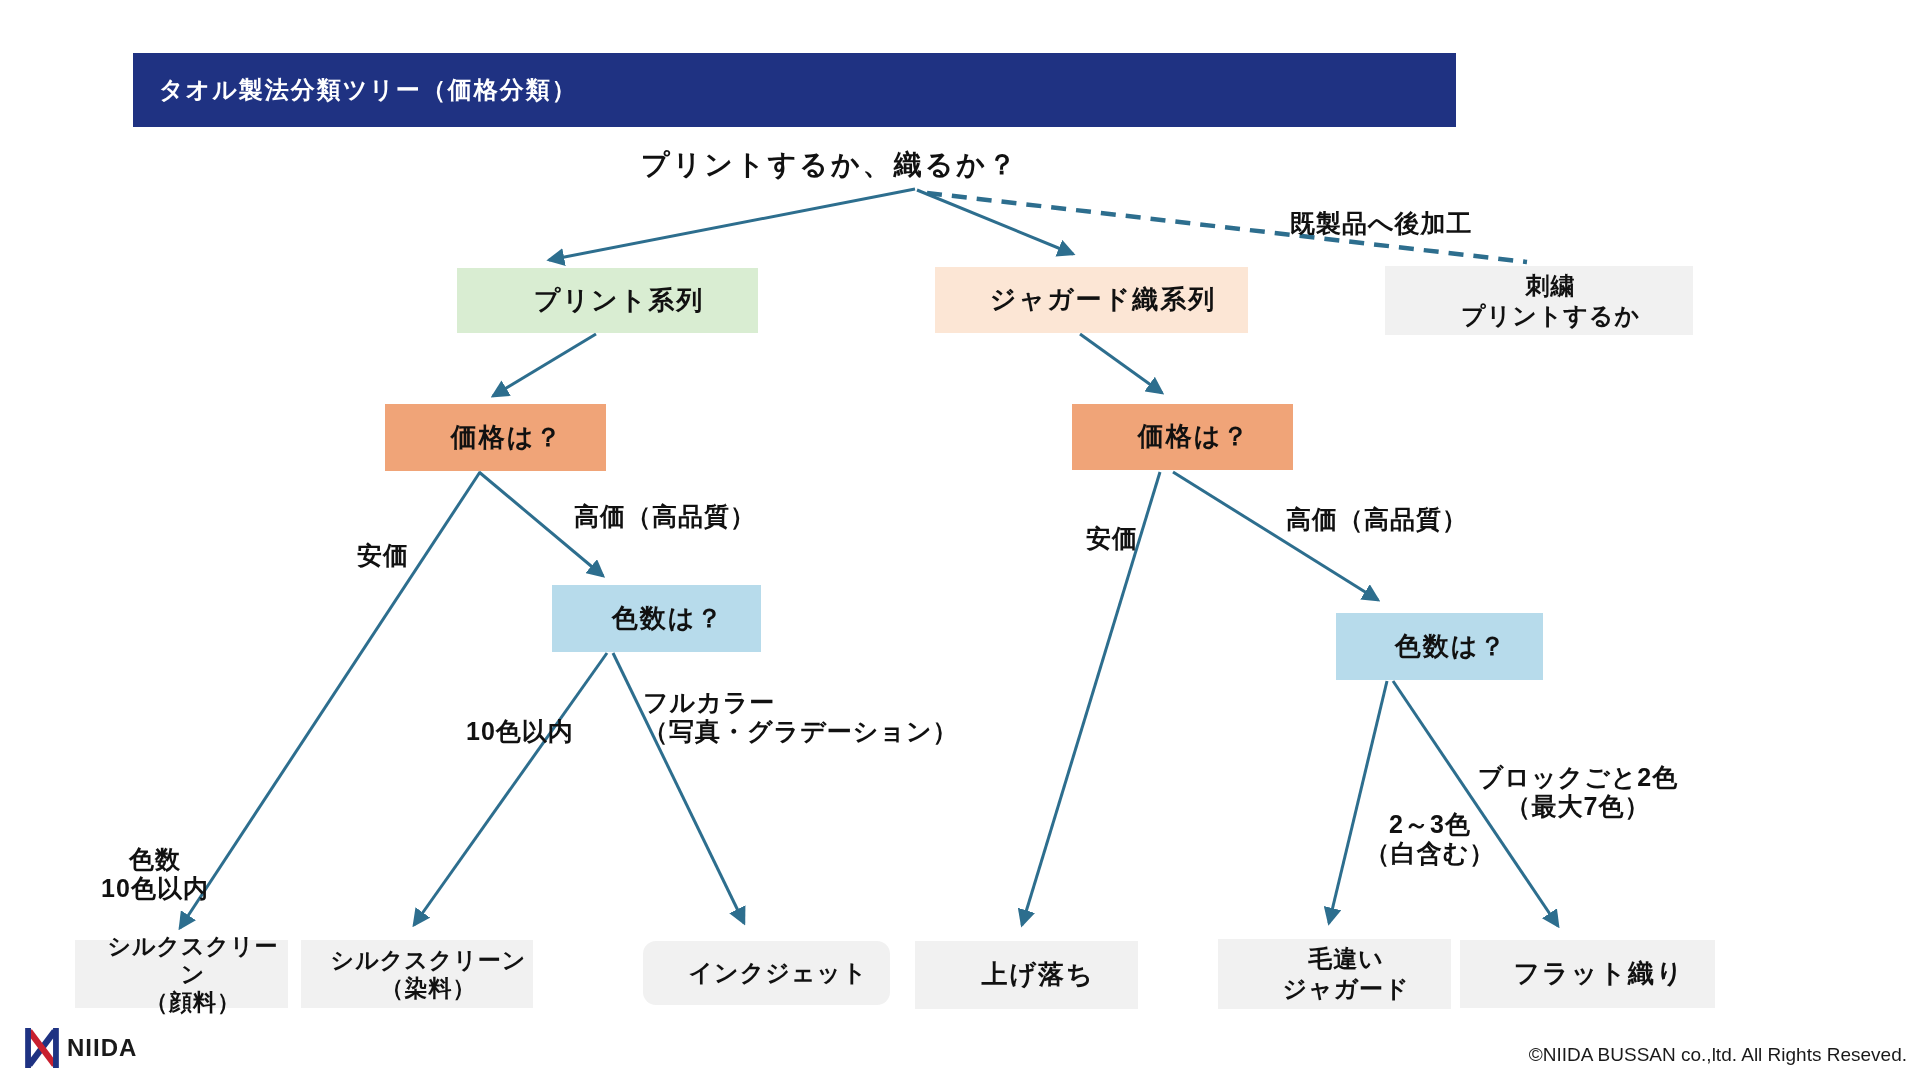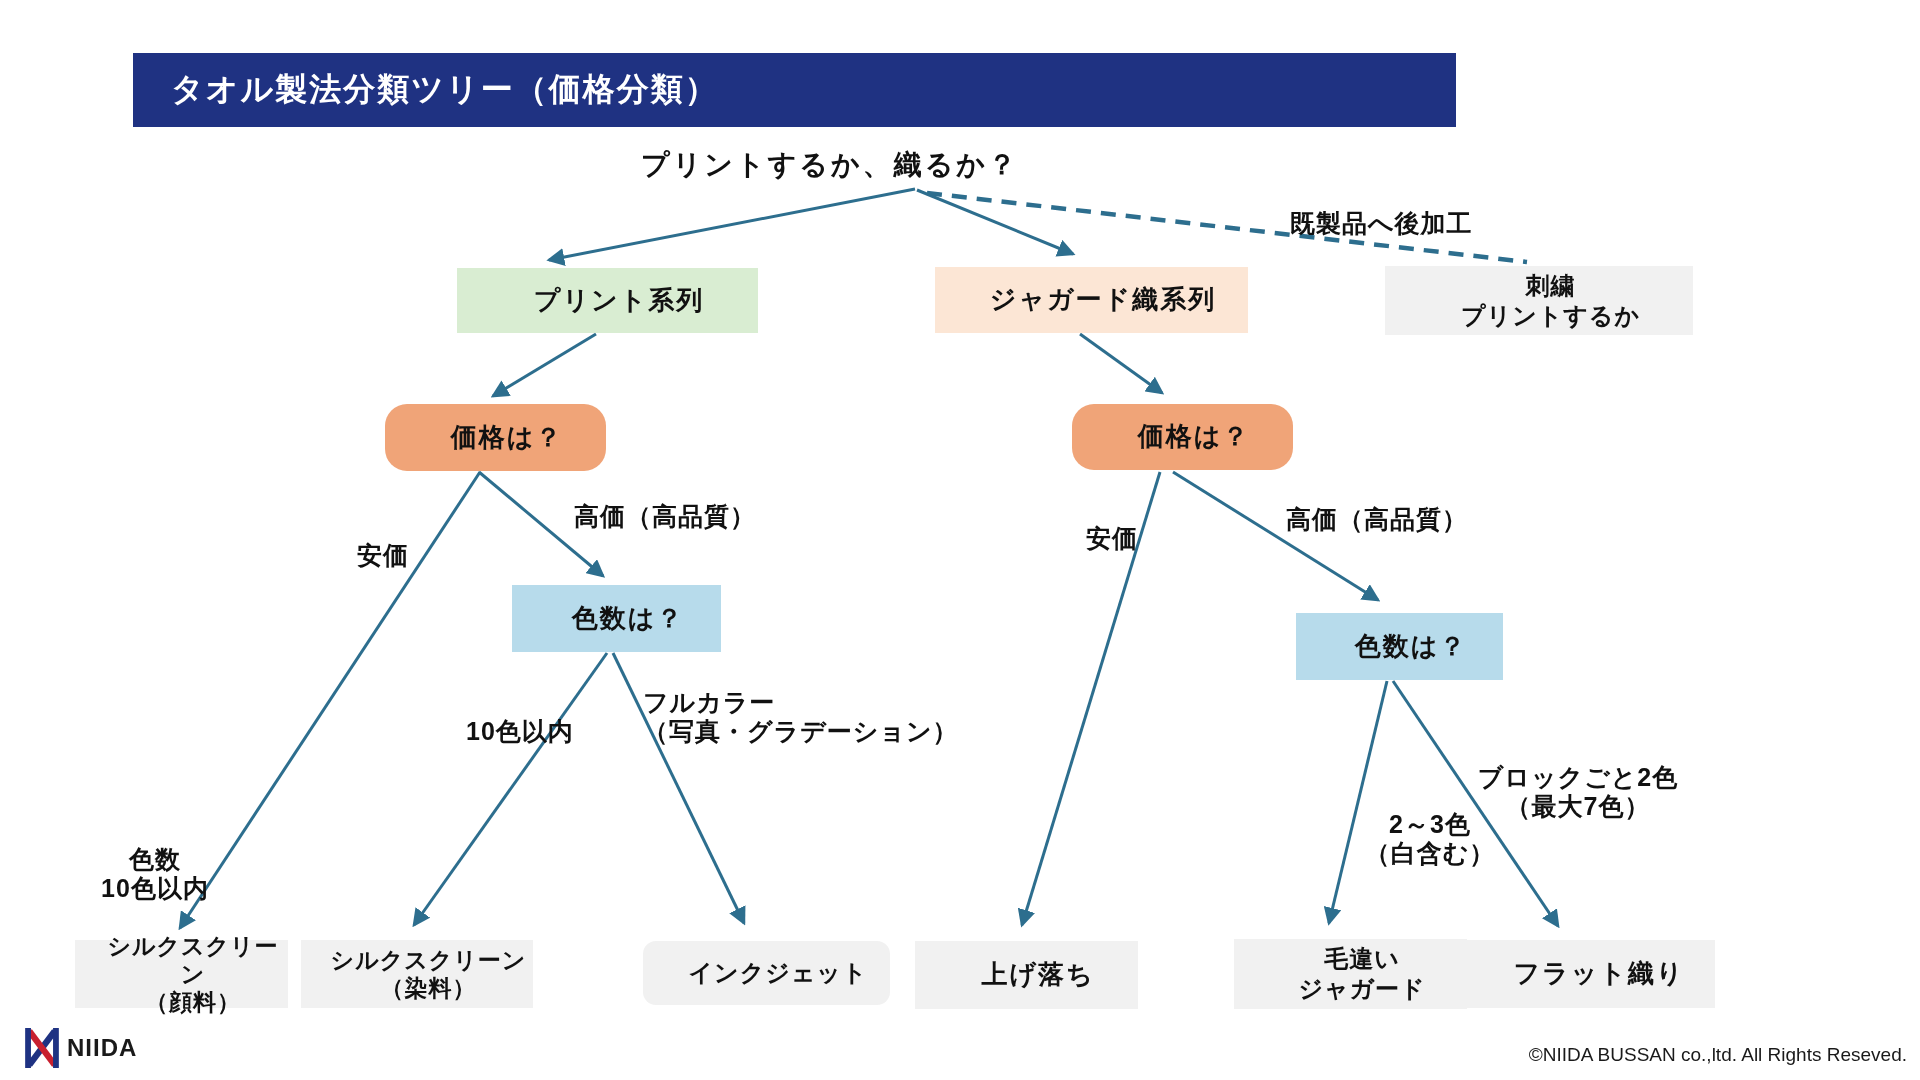--- a/index.html
+++ b/index.html
@@ -10,40 +10,40 @@
     -webkit-font-smoothing:antialiased;
   }
   .abs{position:absolute;}
   
   .titlebar{
     left:133px;top:53px;width:1323px;height:74px;
     background:var(--c-header_bg,#1F3282);
     display:flex;align-items:center;
   }
   .titlebar .t{
-    color:#fff;font-size:32px;font-weight:bold;letter-spacing:2px;
-    padding-left:38px;white-space:nowrap;
+    color:#fff;font-size:24px;font-weight:bold;letter-spacing:2px;
+    padding-left:26px;white-space:nowrap;
   }
   
   svg.edges{left:0;top:0;width:1920px;height:1080px;pointer-events:none;}
   svg.edges line{stroke:var(--c-edge,#2D6E8E);stroke-width:3;}
   svg.edges line.dashed{stroke-width:4.5;stroke-dasharray:15 10;}
   #arrowhead path{fill:var(--c-edge,#2D6E8E);}
   
   .node{
     display:flex;align-items:center;justify-content:center;
     font-weight:bold;font-size:26px;letter-spacing:2px;
     text-align:center;white-space:pre-line;line-height:1.23;padding-left:23px;
   }
   .node.small{font-size:23px;letter-spacing:1px;}
   .node.med{font-size:24px;letter-spacing:1px;}
   .bg-green{background:var(--c-node_green,#D9EDD2);}
   .bg-peach{background:var(--c-node_peach,#FCE6D5);}
-  .bg-orange{background:var(--c-node_orange,#F0A478);border-radius:22px;}
-  .bg-blue{background:var(--c-node_blue,#B7DBEB);}
+  .bg-orange{background:var(--c-node_orange,#F0A478);}
+  .bg-blue{background:var(--c-node_blue,#B7DBEB);margin-left:40px;}
   .bg-gray{background:var(--c-node_gray,#F1F1F1);}
   
   .qroot{
     left:580px;top:146px;width:500px;height:36px;
     font-size:28px;font-weight:bold;letter-spacing:3px;text-align:center;
     white-space:nowrap;
   }
   .elabel{
     font-size:25px;font-weight:bold;letter-spacing:1px;
     white-space:pre-line;line-height:1.16;
@@ -96,21 +96,21 @@
 <div class="abs node bg-blue" style="left:512px;top:585px;width:186px;height:67px;">色数は？</div>
 <div class="abs node bg-orange" style="left:1072px;top:404px;width:198px;height:66px;">価格は？</div>
 <div class="abs node bg-blue" style="left:1296px;top:613px;width:184px;height:67px;">色数は？</div>
 
 <div class="abs node small bg-gray" style="left:75px;top:940px;width:190px;height:68px;">シルクスクリーン
 （顔料）</div>
 <div class="abs node small bg-gray" style="left:301px;top:940px;width:209px;height:68px;">シルクスクリーン
 （染料）</div>
 <div class="abs node med bg-gray" style="left:643px;top:941px;width:224px;height:64px;border-radius:13px;">インクジェット</div>
 <div class="abs node bg-gray" style="left:915px;top:941px;width:200px;height:68px;">上げ落ち</div>
-<div class="abs node med bg-gray" style="left:1218px;top:939px;width:210px;height:70px;margin-left:16px;">毛違い
+<div class="abs node med bg-gray" style="left:1218px;top:939px;width:210px;height:70px;">毛違い
 ジャガード</div>
 <div class="abs node bg-gray" style="left:1460px;top:940px;width:232px;height:68px;">フラット織り</div>
 
 <div class="abs elabel" style="left:1290px;top:209px;">既製品へ後加工</div>
 <div class="abs elabel" style="left:357px;top:541px;">安価</div>
 <div class="abs elabel" style="left:574px;top:502px;">高価（高品質）</div>
 <div class="abs elabel center" style="left:75px;top:814px;width:160px;margin-top:31px;">色数
 10色以内</div>
 <div class="abs elabel" style="left:466px;top:717px;">10色以内</div>
 <div class="abs elabel" style="left:643px;top:688px;">フルカラー

